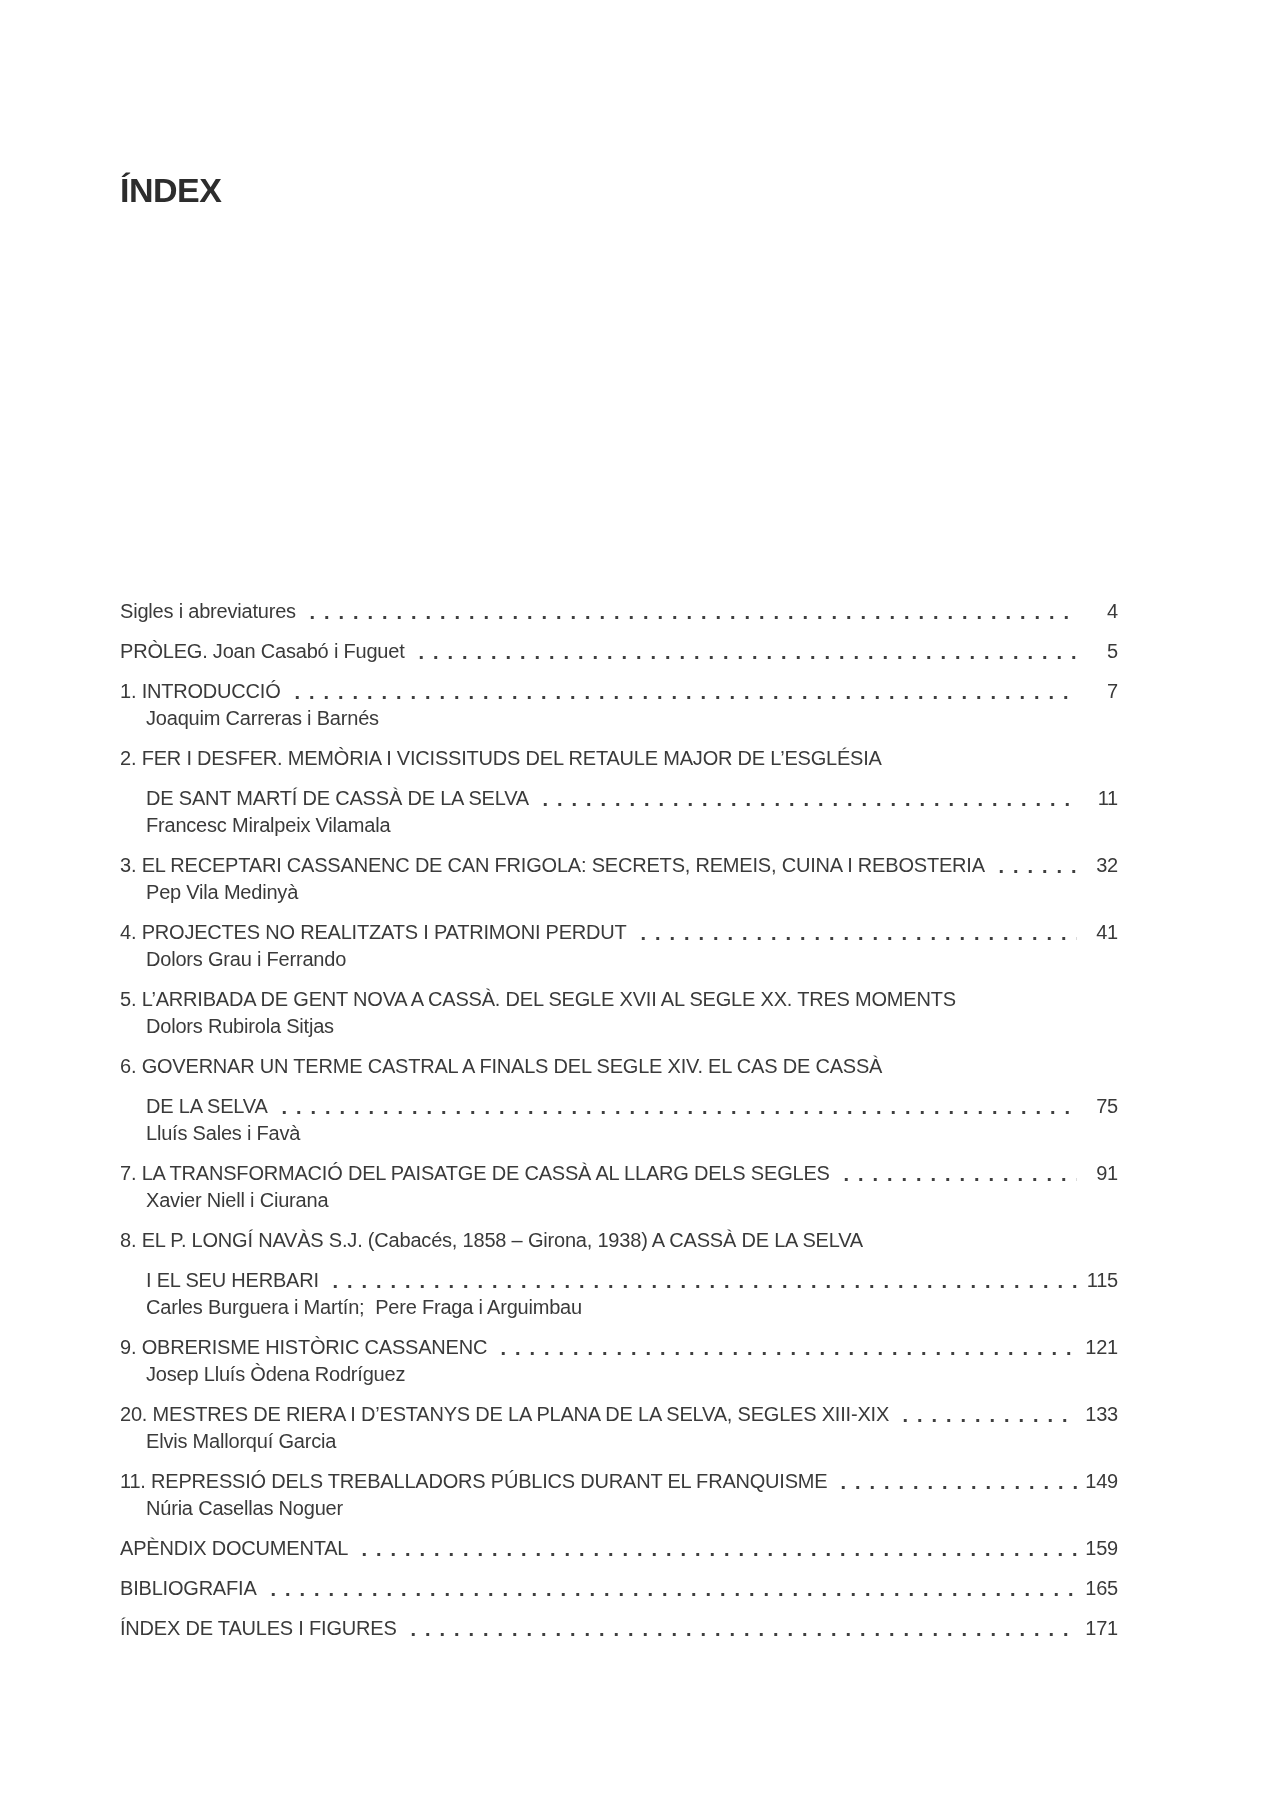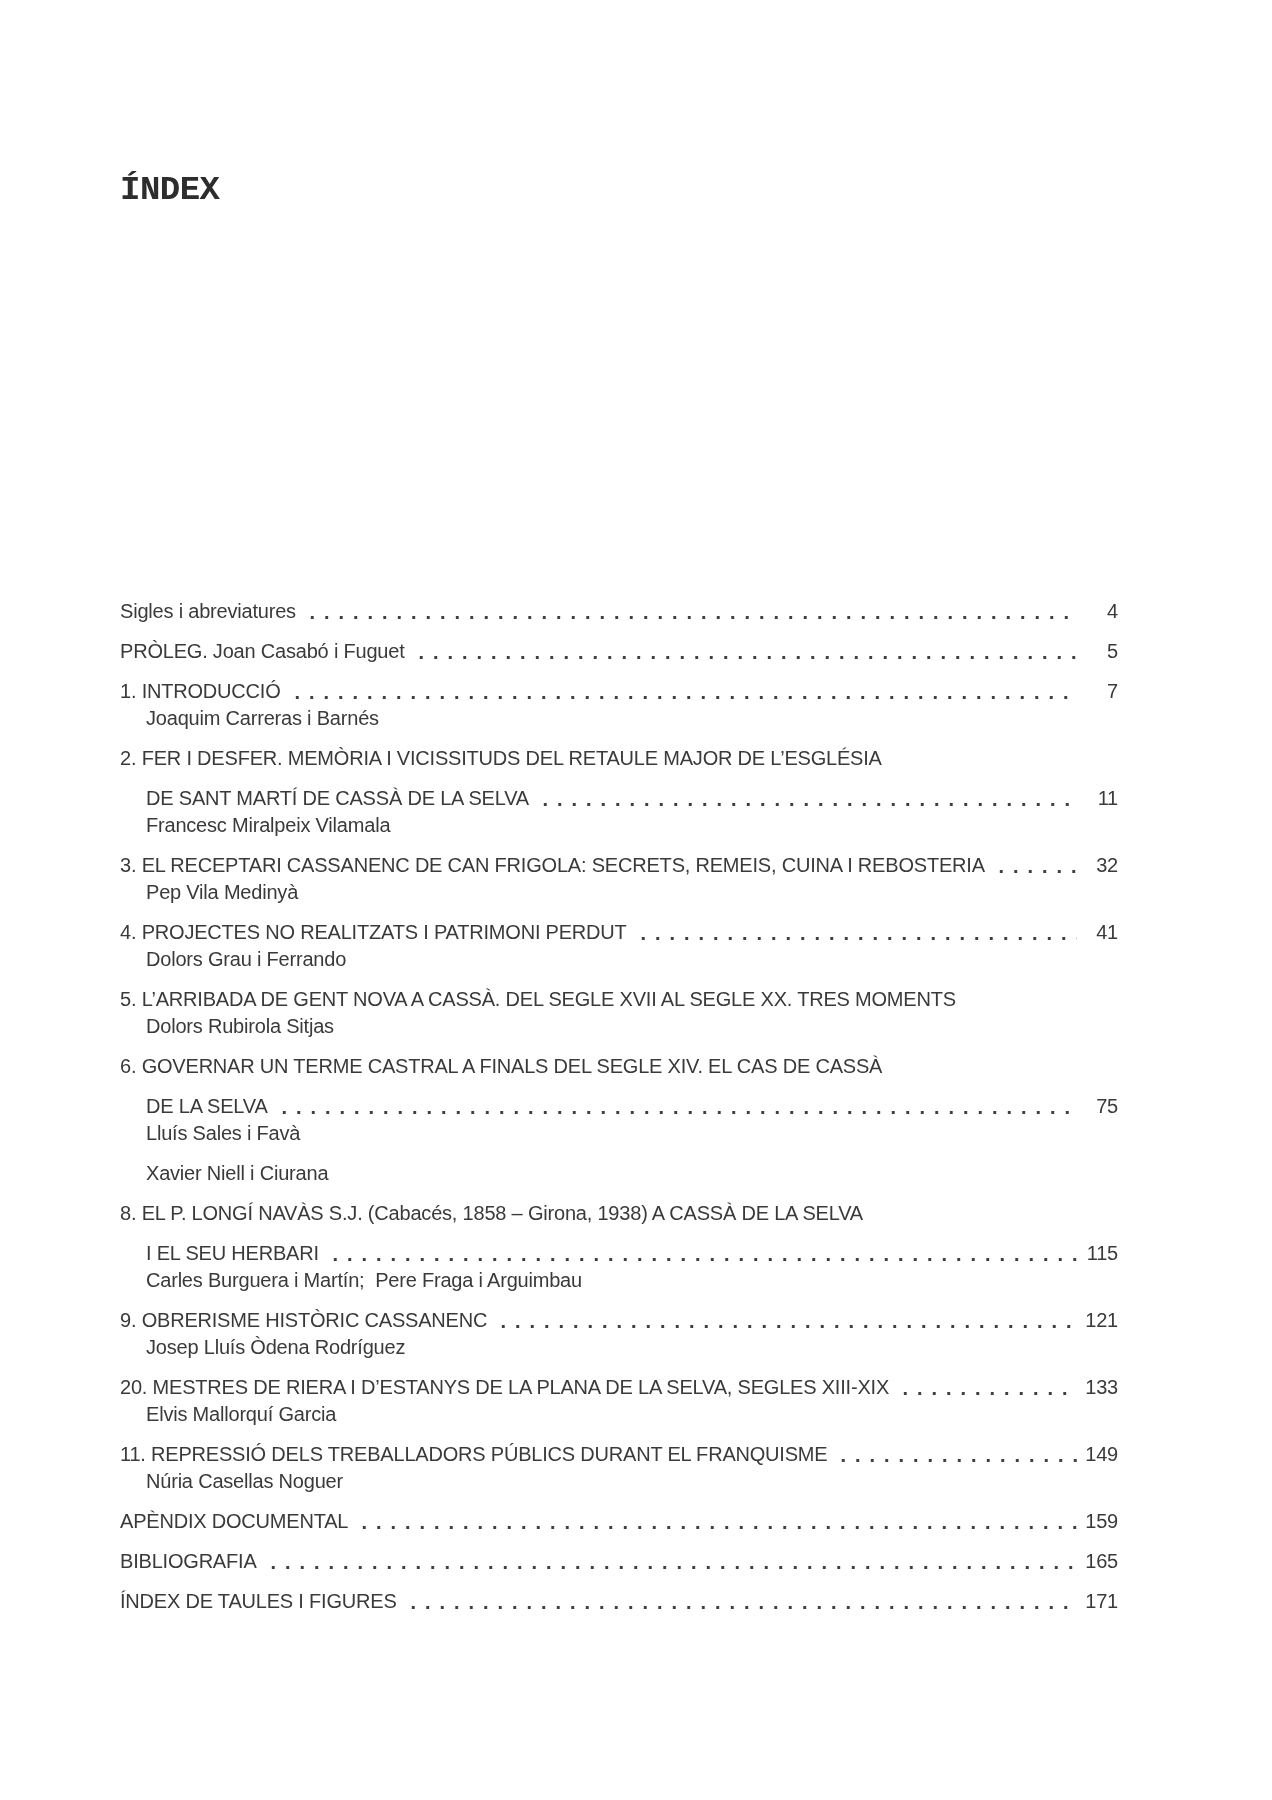--- a/index.html
+++ b/index.html
@@ -18,21 +18,20 @@
     padding: 172px 154px 0 120px;
     overflow: hidden;
   }
   .title {
     margin: 0;
     font-size: 34px;
     line-height: 36px;
     font-weight: bold;
     letter-spacing: -0.5px;
     color: #2d2d2d;
-    font-family: Liberation Mono, monospace;
   }
   .toc {
     margin-top: 390px;
     width: 998px;
   }
   .entry {
     margin-bottom: 13px;
   }
   .t-line {
     font-size: 20px;
@@ -135,20 +134,25 @@
       <div class="entry">
         <div class="t-line"><span class="t-text">6. GOVERNAR UN TERME CASTRAL A FINALS DEL SEGLE XIV. EL CAS DE CASSÀ</span></div>
         <div class="t-line cont with-leader">
           <span class="t-text">DE LA SELVA</span>
           <span class="leader"></span>
           <span class="pg">75</span>
         </div>
         <div class="author">Lluís Sales i Favà</div>
       </div>
       <div class="entry">
+        <div class="t-line with-leader">
+          <span class="t-text">7. LA TRANSFORMACIÓ DEL PAISATGE DE CASSÀ AL LLARG DELS SEGLES</span>
+          <span class="leader"></span>
+          <span class="pg">91</span>
+        </div>
         <div class="author">Xavier Niell i Ciurana</div>
       </div>
       <div class="entry">
         <div class="t-line"><span class="t-text">8. EL P. LONGÍ NAVÀS S.J. (Cabacés, 1858 – Girona, 1938) A CASSÀ DE LA SELVA</span></div>
         <div class="t-line cont with-leader">
           <span class="t-text">I EL SEU HERBARI</span>
           <span class="leader"></span>
           <span class="pg">115</span>
         </div>
         <div class="author">Carles Burguera i Martín;  Pere Fraga i Arguimbau</div>

